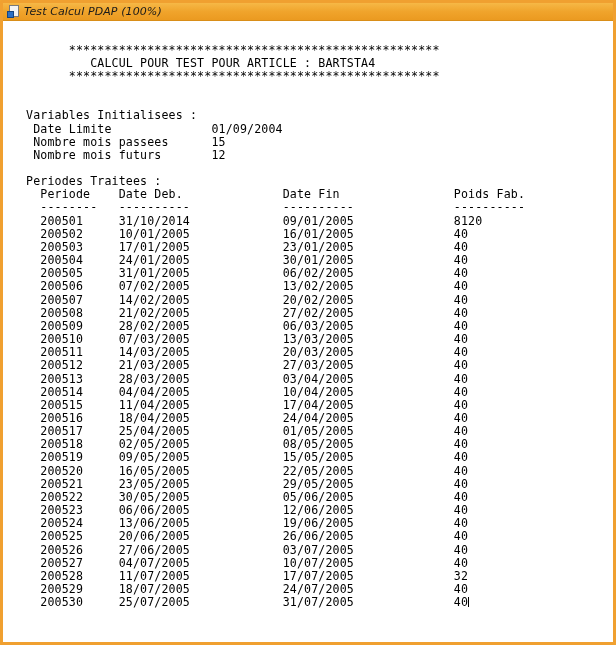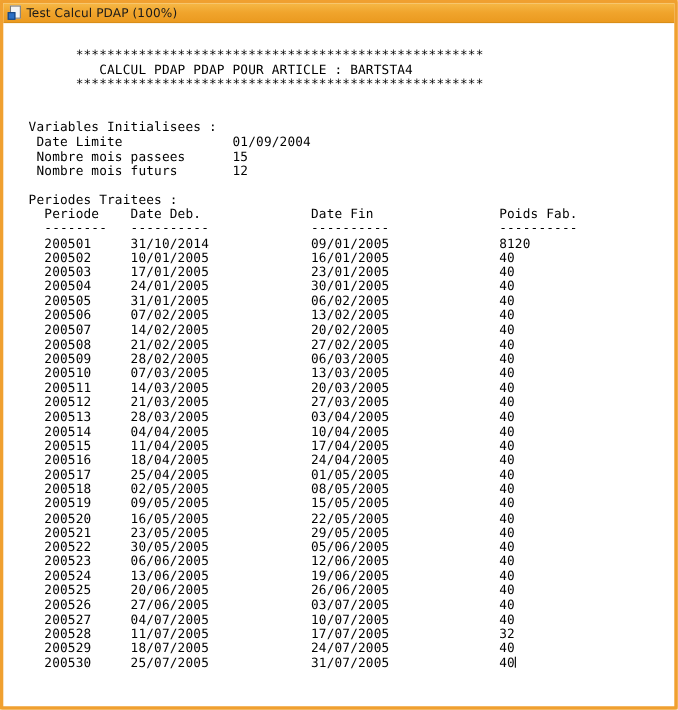--- a/index.html
+++ b/index.html
@@ -59,20 +59,21 @@
     background: #2b6fc4;
     border: 1px solid #17447f;
     box-sizing: border-box;
   }
   .title-text {
     font-family: "DejaVu Sans", sans-serif;
     font-size: 11px;
     color: #1a1a1a;
     white-space: nowrap;
     letter-spacing: 0.1px;
+    font-style: italic;
   }
   .client {
     position: absolute;
     left: 3px;
     top: 21px;
     right: 3px;
     bottom: 3px;
     background: #ffffff;
     overflow: hidden;
   }
@@ -102,21 +103,21 @@
   <div class="titlebar">
     <span class="title-icon">
       <span class="sheet"></span>
       <span class="bar"></span>
     </span>
     <span class="title-text">Test Calcul PDAP (100%)</span>
   </div>
 
   <div class="client">
     <pre class="term"><span>      ****************************************************</span>
-<span>         CALCUL PDAP PDAP POUR ARTICLE : BARTSTA4</span>
+<span>         CALCUL POUR TEST POUR ARTICLE : BARTSTA4</span>
 <span>      ****************************************************</span>
 
 
 <span id="body-block">Variables Initialisees :
  Date Limite              01/09/2004
  Nombre mois passees      15
  Nombre mois futurs       12
 
 Periodes Traitees :
   Periode    Date Deb.              Date Fin                Poids Fab.  

